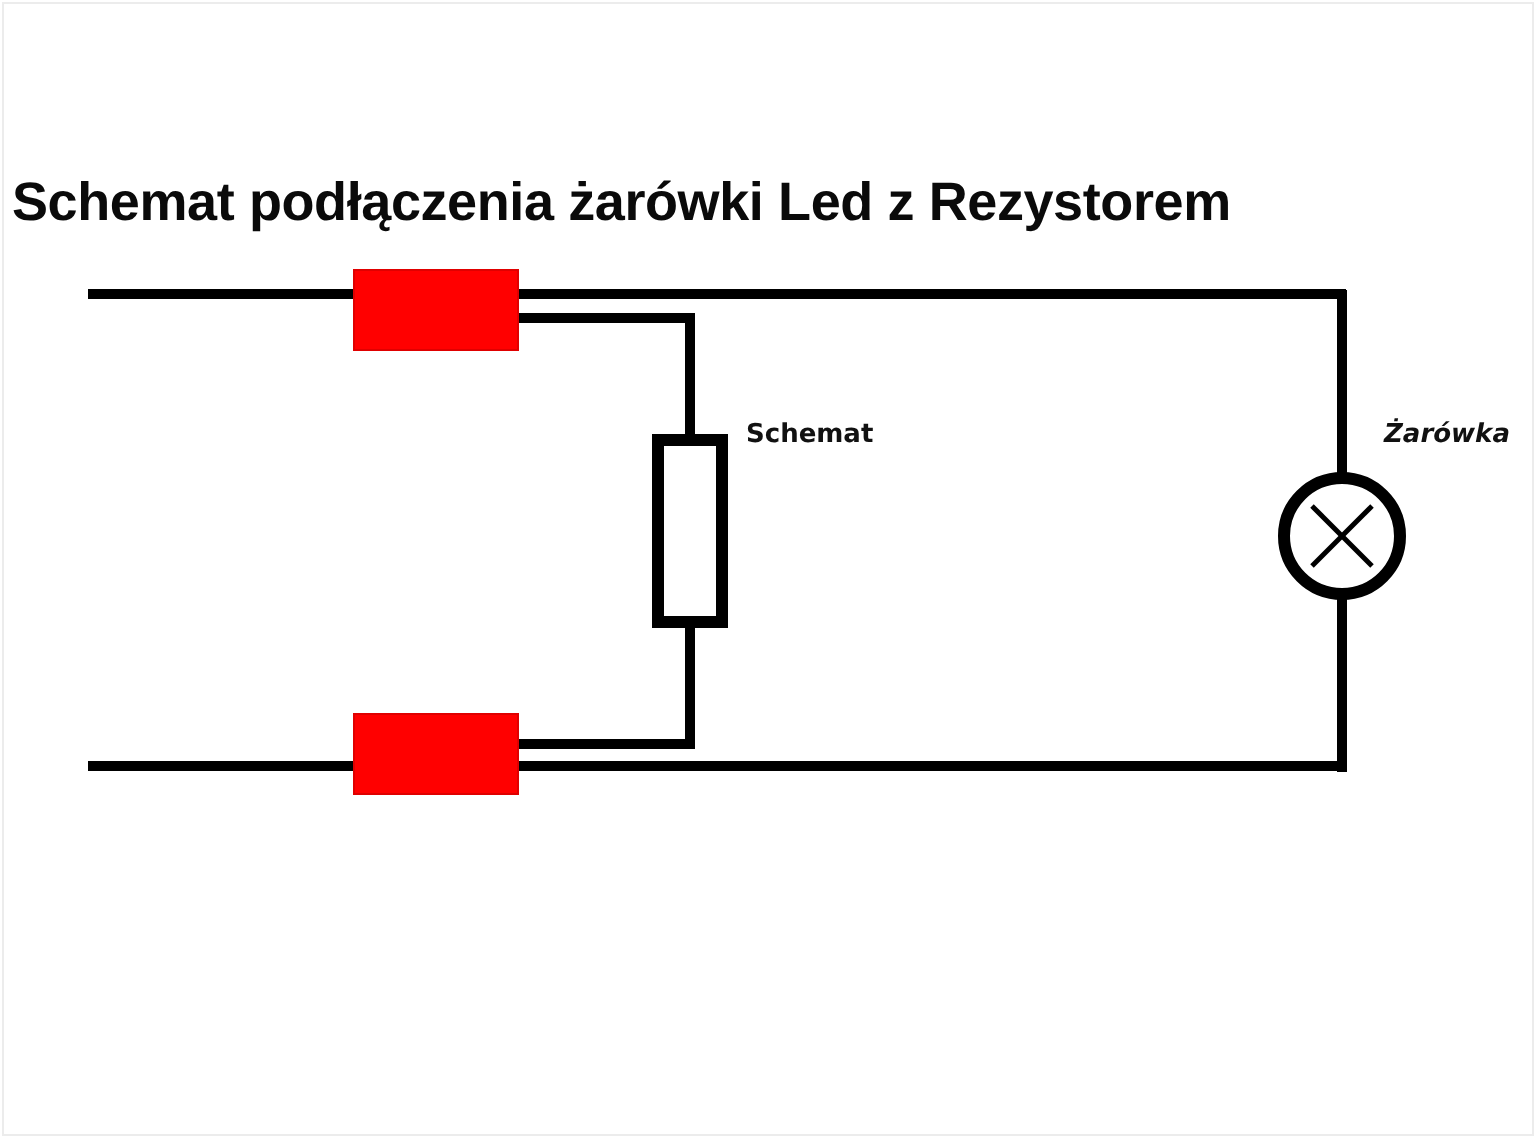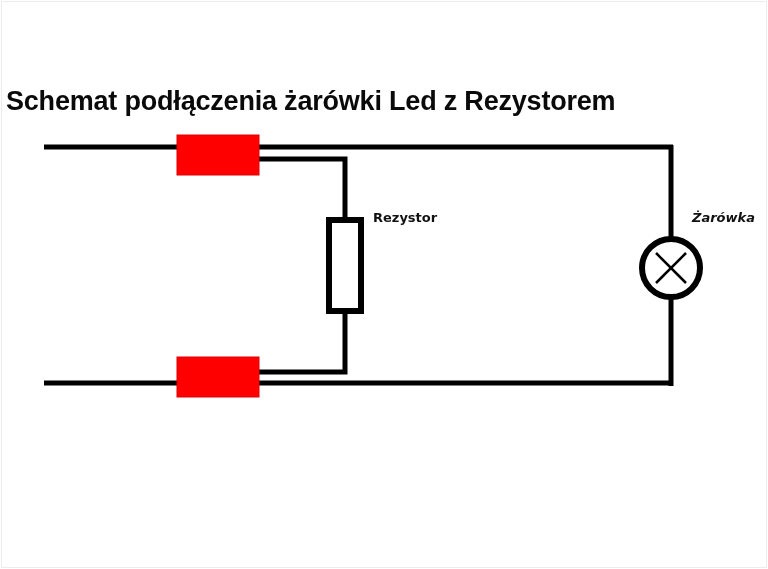--- a/index.html
+++ b/index.html
@@ -51,14 +51,14 @@
 
   <rect x="329" y="220" width="32" height="91" fill="#ffffff" stroke="#000" stroke-width="6"></rect>
 
   <g>
     <circle cx="671" cy="268" r="29" fill="#ffffff" stroke="#000" stroke-width="6"></circle>
     <line x1="656" y1="253" x2="686" y2="283" stroke="#000" stroke-width="2.5"></line>
     <line x1="686" y1="253" x2="656" y2="283" stroke="#000" stroke-width="2.5"></line>
   </g>
 </svg>
 
-<div class="label label-resistor">Rezystor</div>
+<div class="label label-resistor">Schemat</div>
 <div class="label label-bulb">Żarówka</div>
 
 </body></html>

